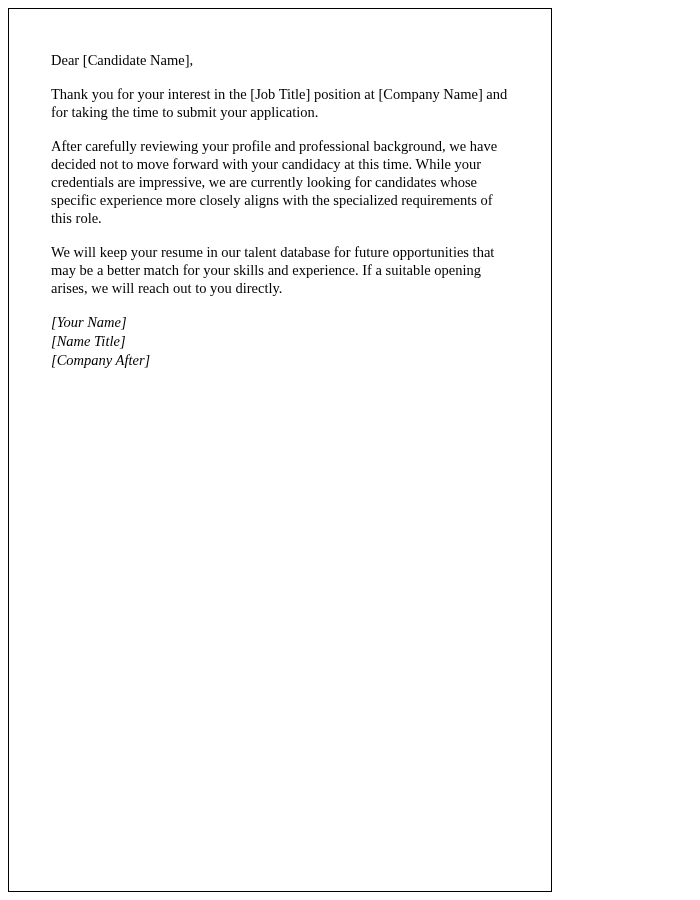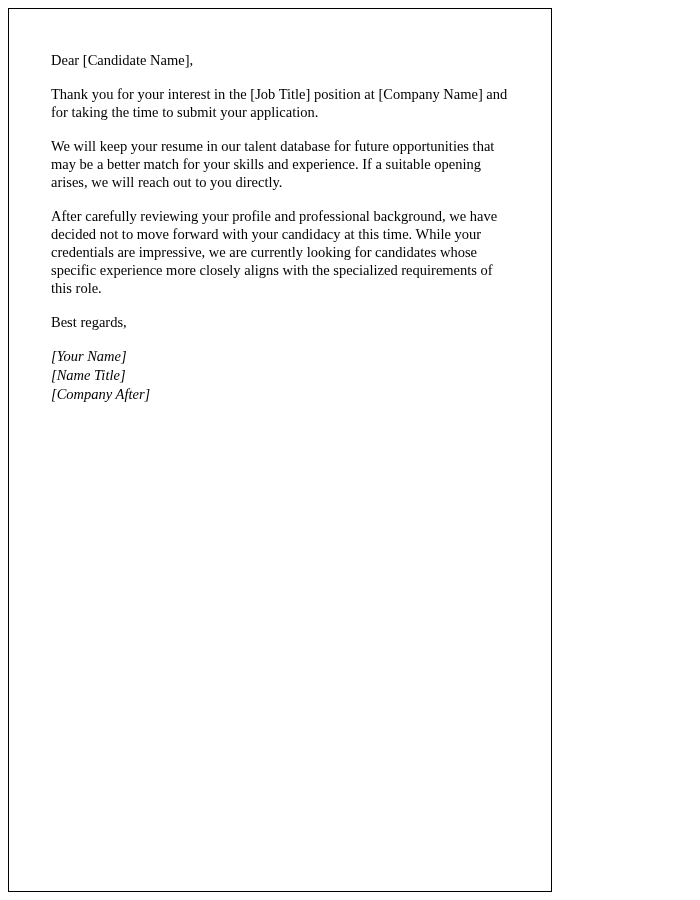--- a/index.html
+++ b/index.html
@@ -43,26 +43,25 @@
 </head>
 <body>
 
 <div class="page">
   <div class="letter-body">
 
     <p>Dear [Candidate Name],</p>
 
     <p>Thank you for your interest in the [Job Title] position at [Company Name] and for taking the time to submit your application.</p>
 
+    <p>After carefully reviewing your profile and professional background, we have decided not to move forward with your candidacy at this time. While your credentials are impressive, we are currently looking for candidates whose specific experience more closely aligns with the specialized requirements of this role.</p>
+
     <p>We will keep your resume in our talent database for future opportunities that may be a better match for your skills and experience. If a suitable opening arises, we will reach out to you directly.</p>
 
-    <p>After carefully reviewing your profile and professional background, we have decided not to move forward with your candidacy at this time. While your credentials are impressive, we are currently looking for candidates whose specific experience more closely aligns with the specialized requirements of this role.</p>
 
-
-    <p>Best regards,</p>
 
     <div class="signature-block">
       <p>[Your Name]</p>
       <p>[Name Title]</p>
       <p>[Company After]</p>
     </div>
 
   </div>
 </div>
 

